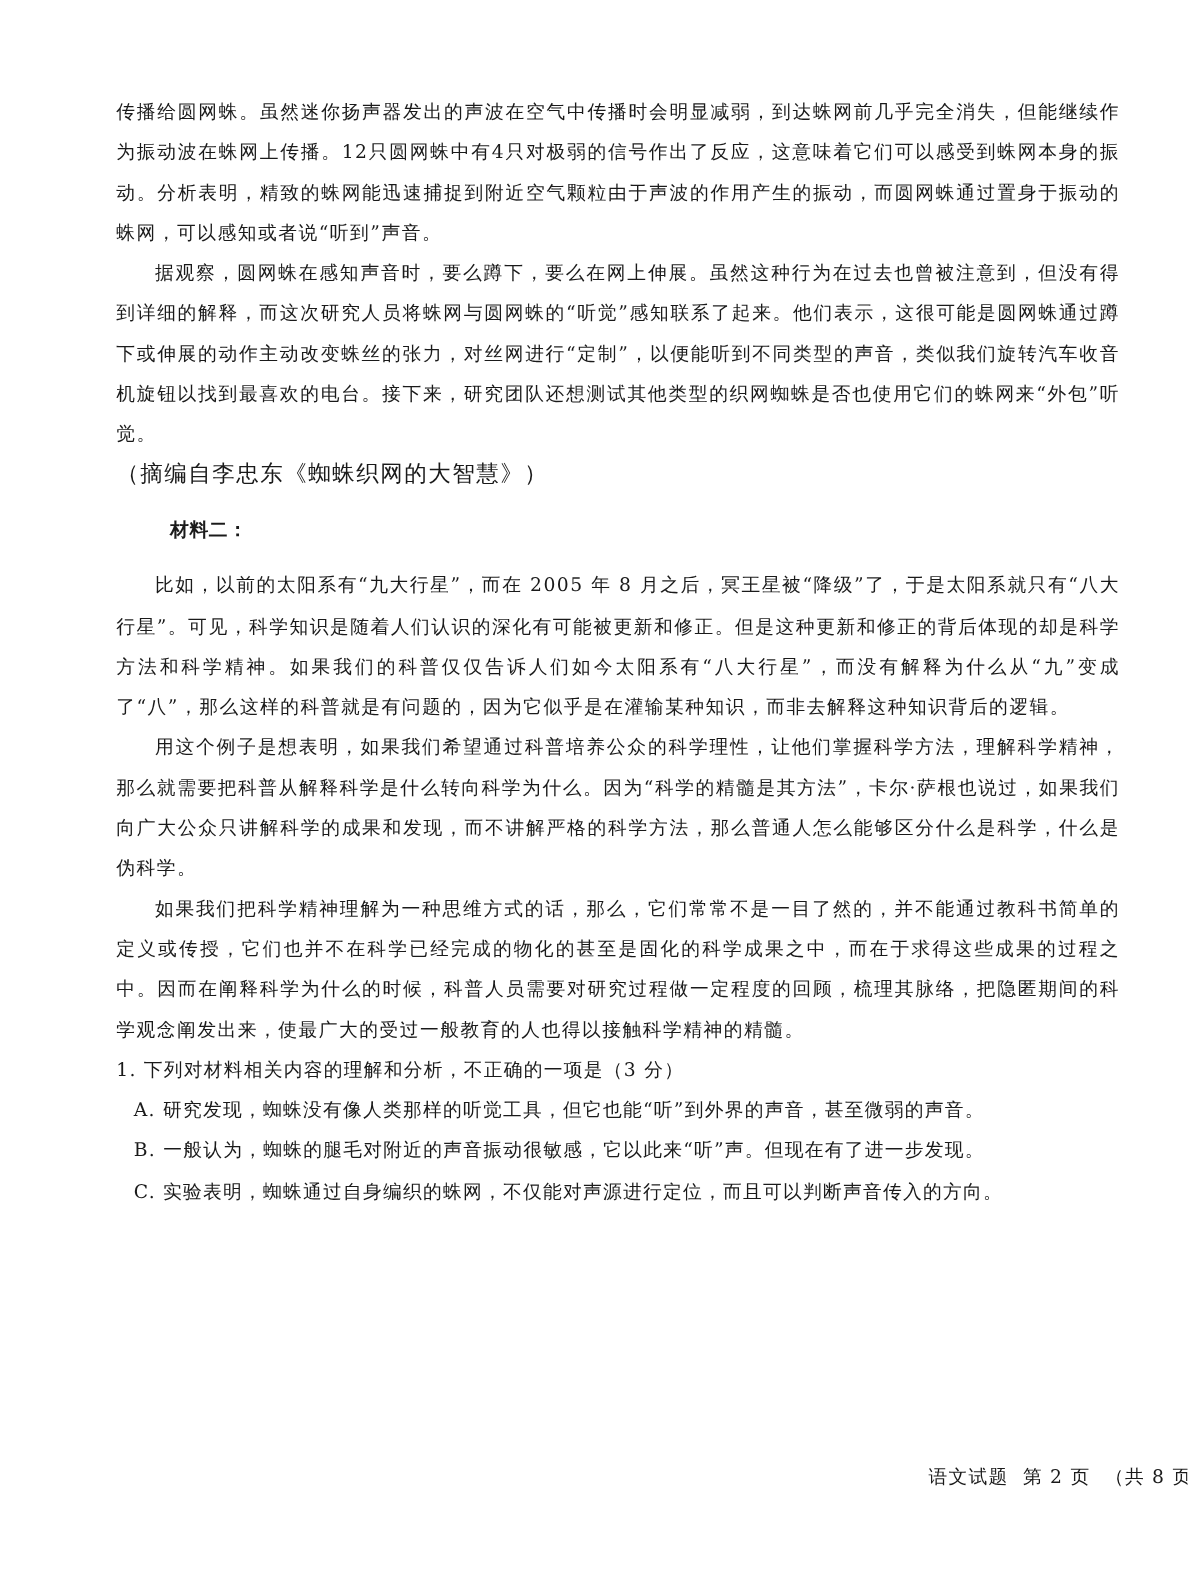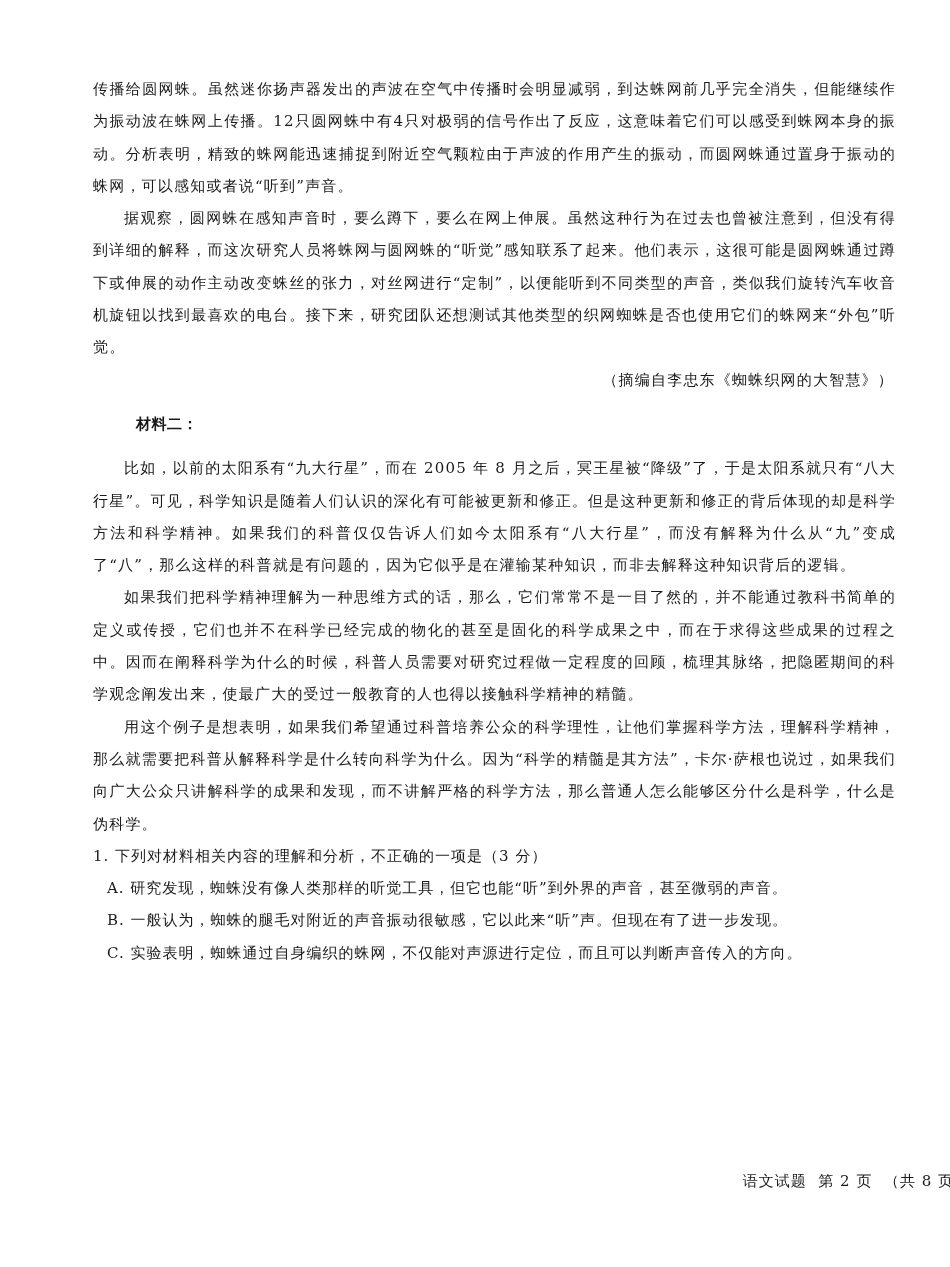--- a/index.html
+++ b/index.html
@@ -12,21 +12,21 @@
     .para {
       font-size: 15px;
       line-height: 32.3px;
       text-align: justify;
       text-align-last: left;
       letter-spacing: 1.2px;
       margin: 0;
     }
     .indent { text-indent: 31px; }
     .source {
-      font-size: 15px; line-height: 32.3px; text-align: right;
+      font-size: 18px; line-height: 32.3px; text-align: left;
       letter-spacing: 1.2px; margin: 0; padding-right: 2px;
     }
     .heading {
       font-size: 15px; line-height: 32.3px; margin: 12px; padding-left: 31px;
       font-weight: bold; letter-spacing: 0.5px;
     }
     .question { font-size: 15px; line-height: 32.3px; margin: 0; letter-spacing: 1px; }
     .option { font-size: 15px; line-height: 32.3px; margin: 0; padding-left: 14px; letter-spacing: 1px; }
     .footer {
       position: absolute; top: 1172px; left: 0; width: 950px; text-align: right;
@@ -39,22 +39,22 @@
 <div class="page">
   <section>
     <p class="para">传播给圆网蛛。虽然迷你扬声器发出的声波在空气中传播时会明显减弱，到达蛛网前几乎完全消失，但能继续作为振动波在蛛网上传播。12只圆网蛛中有4只对极弱的信号作出了反应，这意味着它们可以感受到蛛网本身的振动。分析表明，精致的蛛网能迅速捕捉到附近空气颗粒由于声波的作用产生的振动，而圆网蛛通过置身于振动的蛛网，可以感知或者说“听到”声音。</p>
     <p class="para indent">据观察，圆网蛛在感知声音时，要么蹲下，要么在网上伸展。虽然这种行为在过去也曾被注意到，但没有得到详细的解释，而这次研究人员将蛛网与圆网蛛的“听觉”感知联系了起来。他们表示，这很可能是圆网蛛通过蹲下或伸展的动作主动改变蛛丝的张力，对丝网进行“定制”，以便能听到不同类型的声音，类似我们旋转汽车收音机旋钮以找到最喜欢的电台。接下来，研究团队还想测试其他类型的织网蜘蛛是否也使用它们的蛛网来“外包”听觉。</p>
     <p class="source">（摘编自李忠东《蜘蛛织网的大智慧》）</p>
   </section>
 
   <section>
     <p class="heading">材料二：</p>
     <p class="para indent">比如，以前的太阳系有“九大行星”，而在 2005 年 8 月之后，冥王星被“降级”了，于是太阳系就只有“八大行星”。可见，科学知识是随着人们认识的深化有可能被更新和修正。但是这种更新和修正的背后体现的却是科学方法和科学精神。如果我们的科普仅仅告诉人们如今太阳系有“八大行星”，而没有解释为什么从“九”变成了“八”，那么这样的科普就是有问题的，因为它似乎是在灌输某种知识，而非去解释这种知识背后的逻辑。</p>
+    <p class="para indent">用这个例子是想表明，如果我们希望通过科普培养公众的科学理性，让他们掌握科学方法，理解科学精神，那么就需要把科普从解释科学是什么转向科学为什么。因为“科学的精髓是其方法”，卡尔·萨根也说过，如果我们向广大公众只讲解科学的成果和发现，而不讲解严格的科学方法，那么普通人怎么能够区分什么是科学，什么是伪科学。</p>
     <p class="para indent">如果我们把科学精神理解为一种思维方式的话，那么，它们常常不是一目了然的，并不能通过教科书简单的定义或传授，它们也并不在科学已经完成的物化的甚至是固化的科学成果之中，而在于求得这些成果的过程之中。因而在阐释科学为什么的时候，科普人员需要对研究过程做一定程度的回顾，梳理其脉络，把隐匿期间的科学观念阐发出来，使最广大的受过一般教育的人也得以接触科学精神的精髓。</p>
-    <p class="para indent">用这个例子是想表明，如果我们希望通过科普培养公众的科学理性，让他们掌握科学方法，理解科学精神，那么就需要把科普从解释科学是什么转向科学为什么。因为“科学的精髓是其方法”，卡尔·萨根也说过，如果我们向广大公众只讲解科学的成果和发现，而不讲解严格的科学方法，那么普通人怎么能够区分什么是科学，什么是伪科学。</p>
   </section>
 
   <section>
     <p class="question">1. 下列对材料相关内容的理解和分析，不正确的一项是（3 分）</p>
     <p class="option">A. 研究发现，蜘蛛没有像人类那样的听觉工具，但它也能“听”到外界的声音，甚至微弱的声音。</p>
     <p class="option">B. 一般认为，蜘蛛的腿毛对附近的声音振动很敏感，它以此来“听”声。但现在有了进一步发现。</p>
     <p class="option">C. 实验表明，蜘蛛通过自身编织的蛛网，不仅能对声源进行定位，而且可以判断声音传入的方向。</p>
   </section>
 </div>
 

